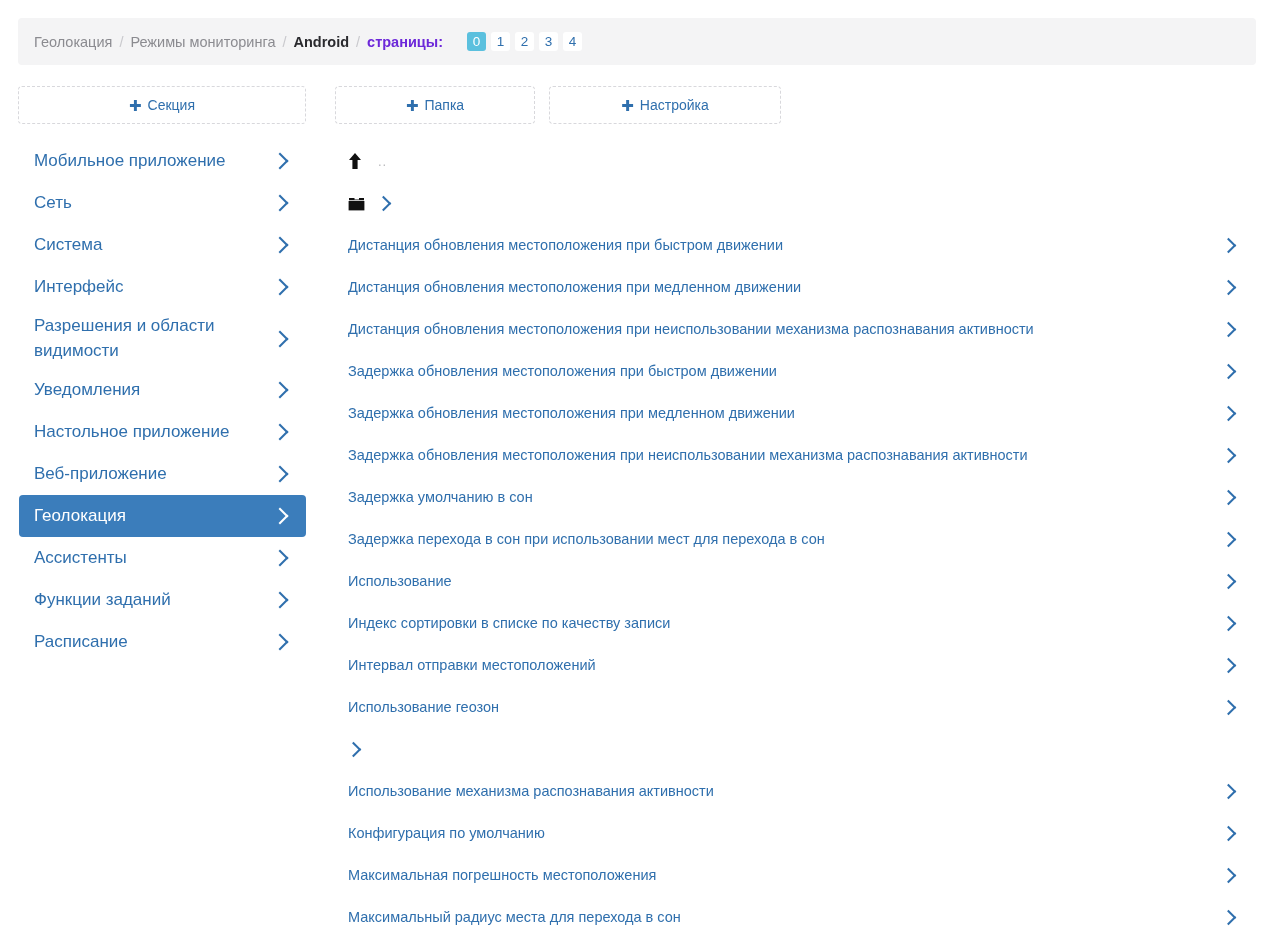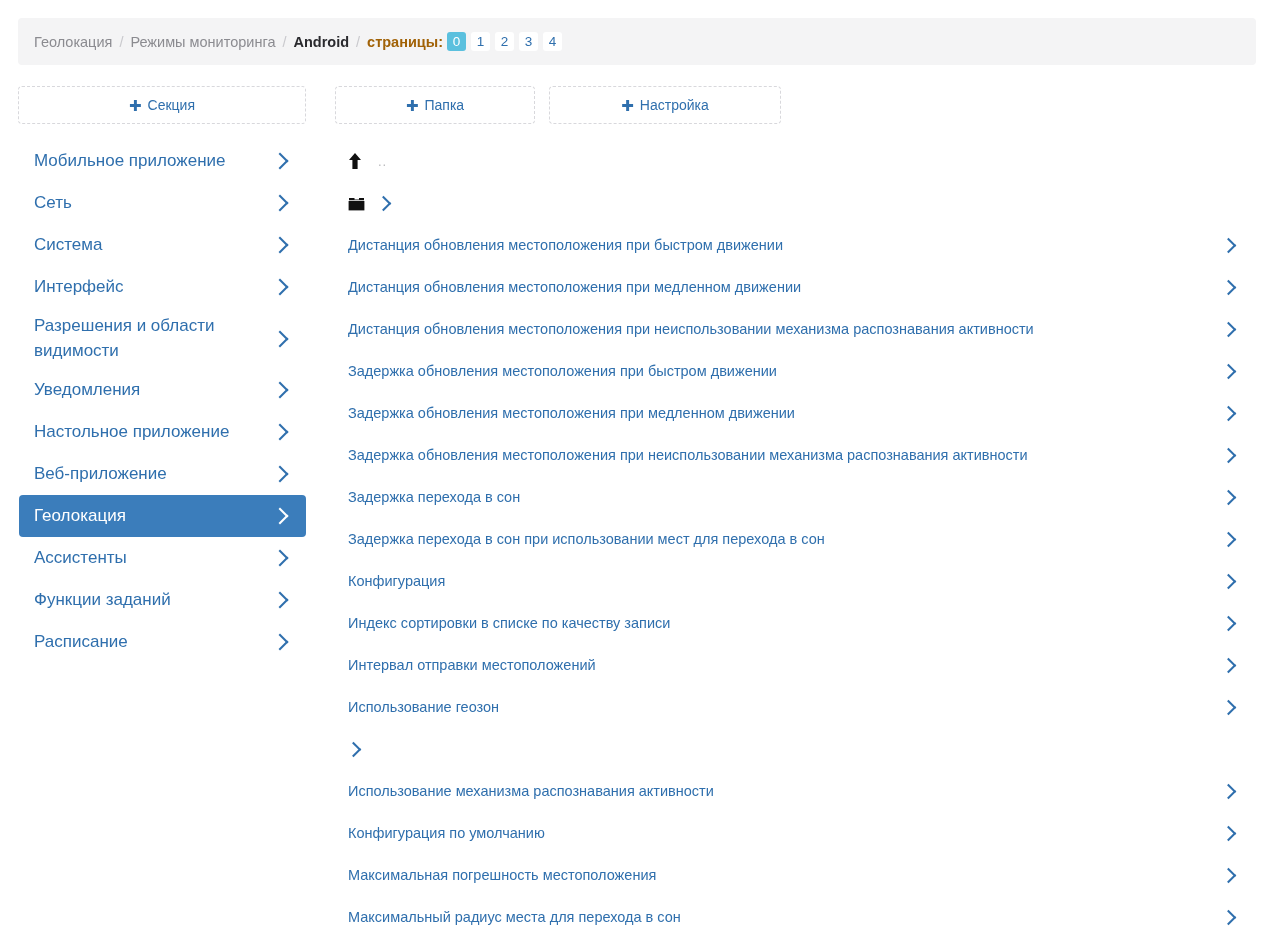--- a/index.html
+++ b/index.html
@@ -30,23 +30,23 @@
   }
   .crumb.link { color: #8b8b90; }
   .crumb.current { color: #2a2a2e; font-weight: bold; }
   .crumb-sep {
     color: #c9c9cd;
     font-size: 14.5px;
     margin: 0 7px;
   }
   .crumb-pages-label {
     font-size: 14.5px;
-    color: #a16207;
+    color: #6d28d9;
     font-weight: bold;
-    margin-right: 4px;
+    margin-right: 24px;
     white-space: nowrap;
   }
   .page-badge {
     display: inline-flex;
     align-items: center;
     justify-content: center;
     min-width: 19px;
     height: 19px;
     padding: 0 4px;
     margin-right: 5px;
@@ -297,31 +297,31 @@
         <span class="row-label">Задержка обновления местоположения при медленном движении</span>
         <span class="row-chev"></span>
       </div>
       <div class="row">
         <span class="icon-slot" style="width: 0px;"></span>
         <span class="row-label">Задержка обновления местоположения при неиспользовании механизма распознавания активности</span>
         <span class="row-chev"></span>
       </div>
       <div class="row">
         <span class="icon-slot" style="width: 0px;"></span>
-        <span class="row-label">Задержка перехода в сон</span>
+        <span class="row-label">Задержка умолчанию в сон</span>
         <span class="row-chev"></span>
       </div>
       <div class="row">
         <span class="icon-slot" style="width: 0px;"></span>
         <span class="row-label">Задержка перехода в сон при использовании мест для перехода в сон</span>
         <span class="row-chev"></span>
       </div>
       <div class="row">
         <span class="icon-slot" style="width: 0px;"></span>
-        <span class="row-label">Конфигурация</span>
+        <span class="row-label">Использование</span>
         <span class="row-chev"></span>
       </div>
       <div class="row">
         <span class="icon-slot" style="width: 0px;"></span>
         <span class="row-label">Индекс сортировки в списке по качеству записи</span>
         <span class="row-chev"></span>
       </div>
       <div class="row">
         <span class="icon-slot" style="width: 0px;"></span>
         <span class="row-label">Интервал отправки местоположений</span>

